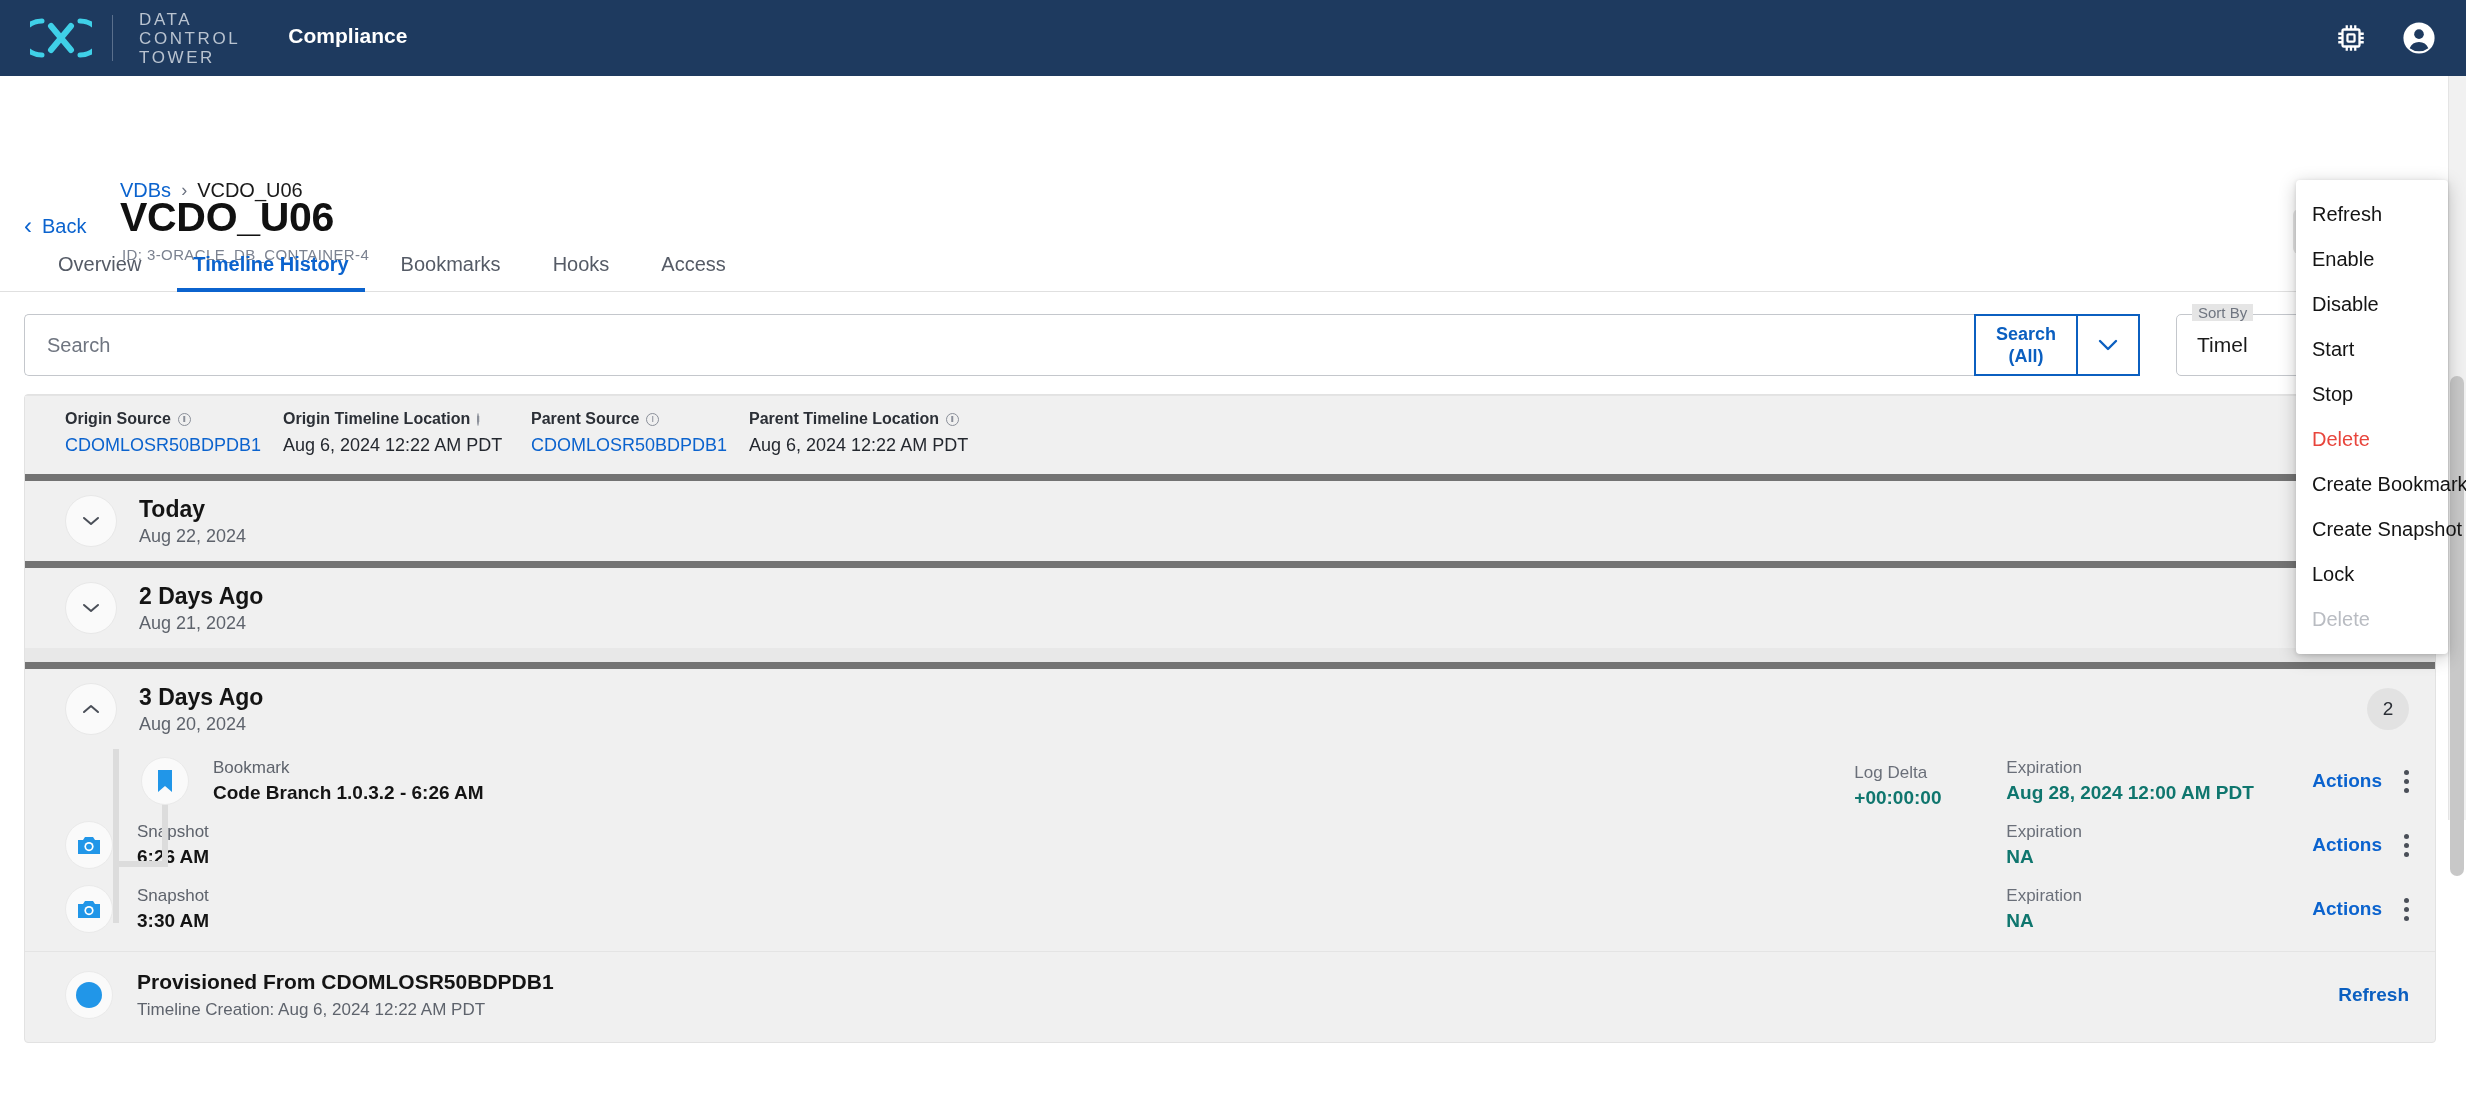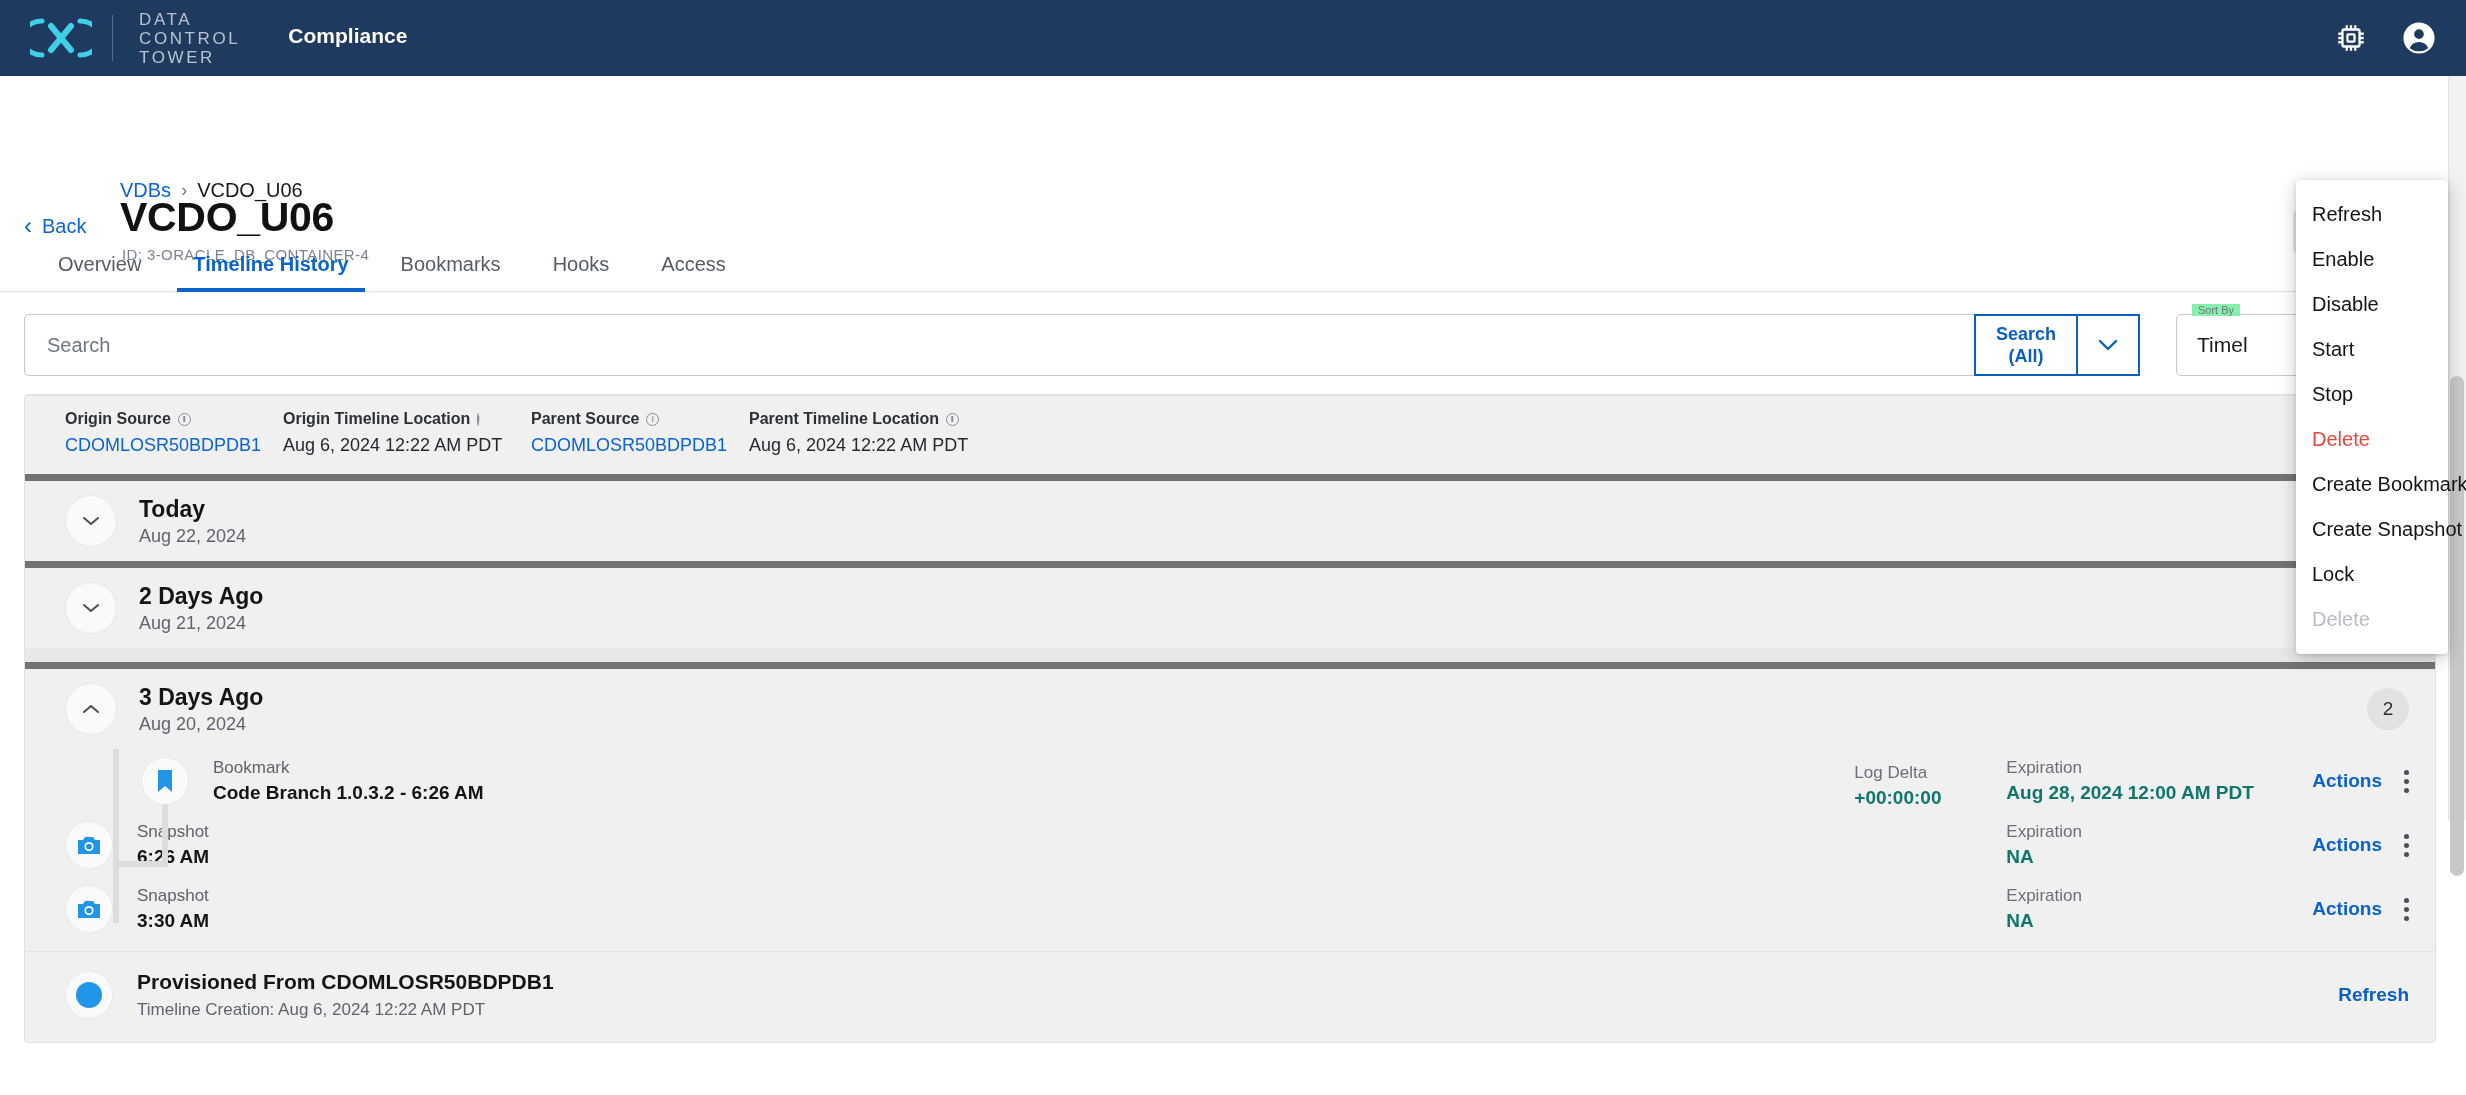--- a/index.html
+++ b/index.html
@@ -110,22 +110,22 @@
     display: flex; align-items: center; justify-content: center;
   }
   .chev { width: 20px; height: 12px; }
   .sortby-wrap { position: relative; margin-left: 36px; }
   .sortby-box {
     width: 260px; height: 62px; border: 1px solid #c4c7cc; border-radius: 5px;
     display: flex; align-items: center; padding: 0 20px;
     font-size: 21px; color: #1a1a1a; background: #fff; cursor: pointer;
   }
   .sortby-label {
-    position: absolute; top: -10px; left: 16px; background: #86efac;
-    padding: 0 6px; font-size: 11px; color: #6f7580;
+    position: absolute; top: -10px; left: 16px; background: #e5e5e5;
+    padding: 0 6px; font-size: 15px; color: #6f7580;
   }
 
   
   .card {
     margin: 0 30px 0 24px; background: #f0f0f0;
     border: 1px solid #e2e2e2; border-radius: 4px;
   }
   .card-head {
     display: flex; align-items: center; padding: 22px 26px 22px 26px;
     position: relative;

